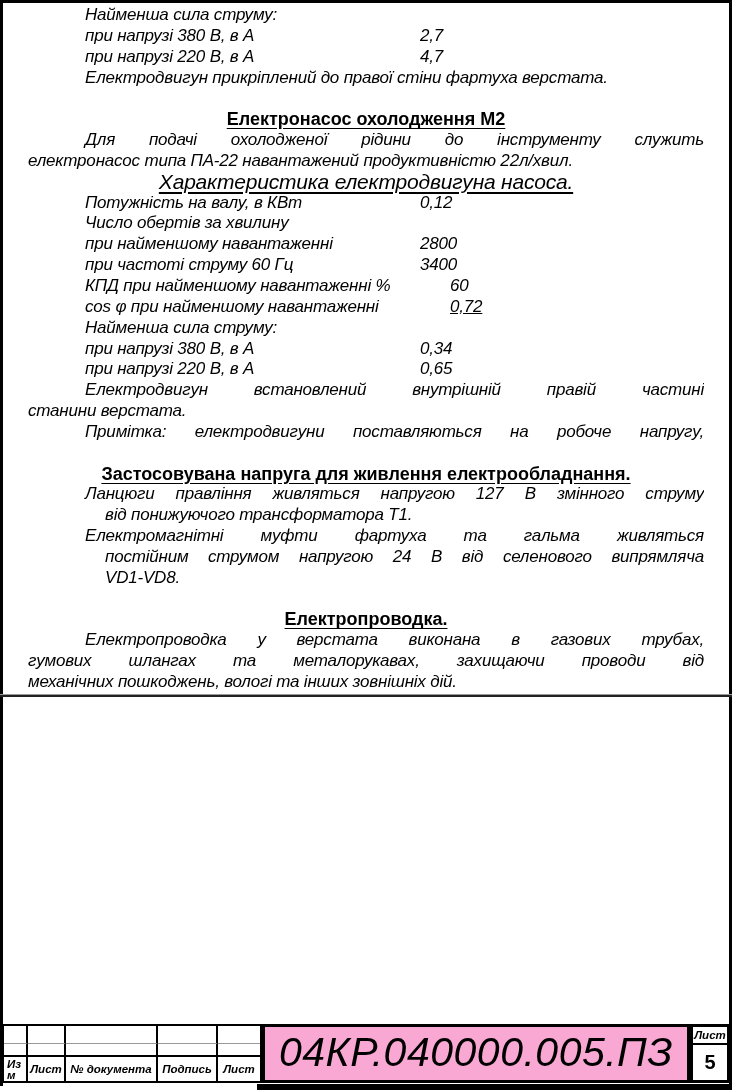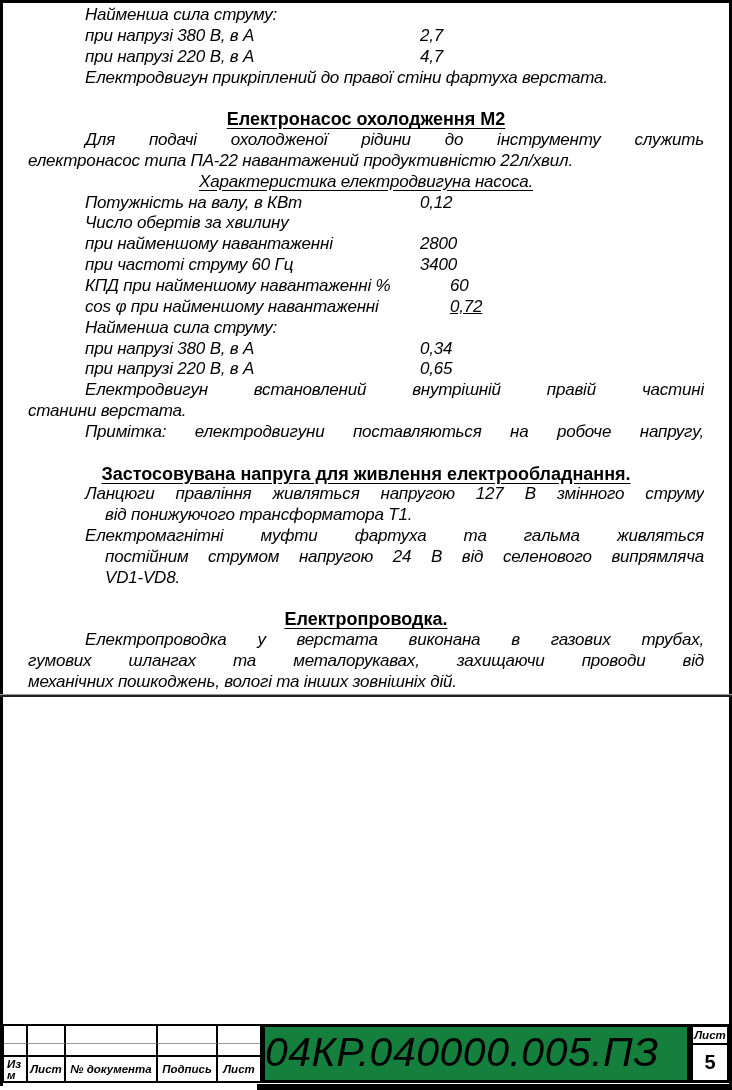--- a/index.html
+++ b/index.html
@@ -16,38 +16,38 @@
   
   .doc-body{position:absolute;left:20px;top:5px;width:676px;margin-left:8px;}
   .ln{position:relative;height:20.85px;line-height:20.85px;font-size:17px;
     font-style:italic;letter-spacing:-0.2px;white-space:nowrap;}
   .ln.blank{white-space:normal;}
   .ln.ind1{padding-left:57px;}
   .ln.ind2{padding-left:77px;}
   .ln.just{white-space:normal;text-align:justify;text-align-last:justify;overflow:hidden;}
   .ln.hb{font-style:normal;font-weight:bold;font-size:18px;text-align:center;
     text-decoration:underline;text-underline-offset:3px;letter-spacing:0;padding-left:0;}
-  .ln.hc{font-style:italic;font-size:17px;text-align:center;
+  .ln.hc{font-style:italic;font-size:21px;text-align:center;
     text-decoration:underline;text-underline-offset:3px;padding-left:0;}
   .ln .val{position:absolute;top:0;}
   
   .tb-left{position:absolute;left:2px;top:1024px;width:260px;height:59px;
     border:2px solid #000;box-sizing:border-box;background:#fff;
     display:grid;grid-template-columns:24px 38px 92px 60px 1fr;grid-template-rows:18px 13px 1fr;}
   .tb-left>div{border-right:2px solid #000;box-sizing:border-box;}
   .tb-left>div:nth-child(5n){border-right:none;}
   .tb-left>div:nth-child(-n+5){border-bottom:1px solid #999;}
   .tb-left>div:nth-child(n+6):nth-child(-n+10){border-bottom:2px solid #000;}
   .tb-left>div:nth-child(n+11){display:flex;align-items:center;justify-content:center;
     font-style:italic;font-weight:bold;font-size:11.5px;overflow:visible;}
   .tb-left .izm-cell{align-items:flex-start;justify-content:flex-start;padding:2px 0 0 3px;}
   .tb-left .izm-cell span{display:block;width:19px;word-break:break-all;line-height:11px;}
   .tb-doc{position:absolute;left:262px;top:1024px;width:428px;height:59px;
-    border:3px solid #000;box-sizing:border-box;background:#15803d;
-    display:flex;align-items:center;
+    border:3px solid #000;box-sizing:border-box;background:#f9a8d4;
+    display:flex;align-items:center;justify-content:center;
     font-style:italic;font-size:41px;letter-spacing:0.5px;padding-bottom:2px;}
   .tb-sheet{position:absolute;left:690px;top:1024px;width:40px;height:59px;
     border:3px solid #000;box-sizing:border-box;background:#fff;
     display:flex;flex-direction:column;}
   .tb-sheet .sheet-label{height:16px;border-bottom:2px solid #000;
     display:flex;align-items:center;justify-content:center;
     font-style:italic;font-weight:bold;font-size:11.5px;}
   .tb-sheet .sheet-num{flex:1;display:flex;align-items:center;justify-content:center;
     font-size:20px;font-weight:bold;}
   .tb-bar{position:absolute;left:257px;top:1084px;width:475px;height:6px;background:#000;}

